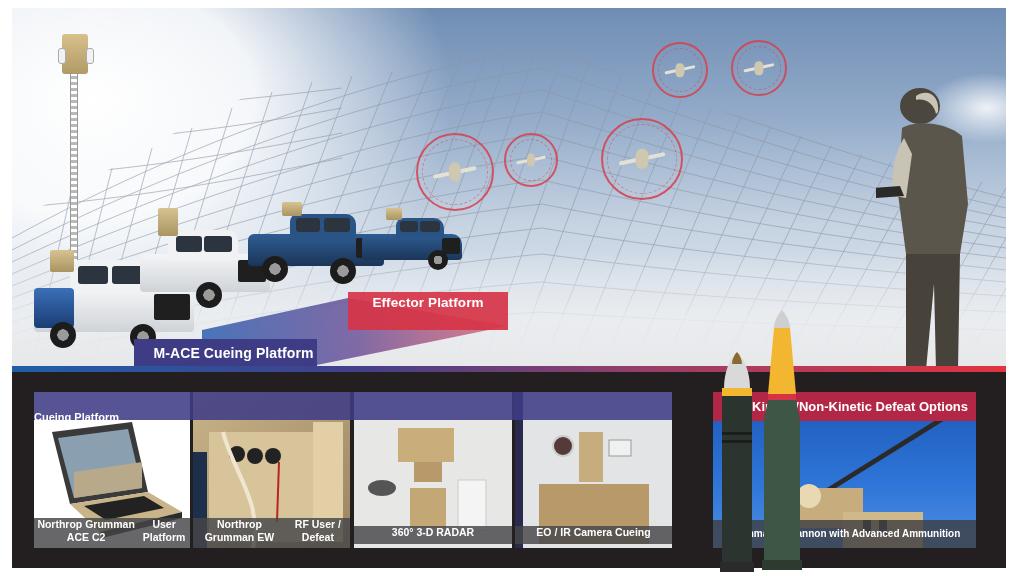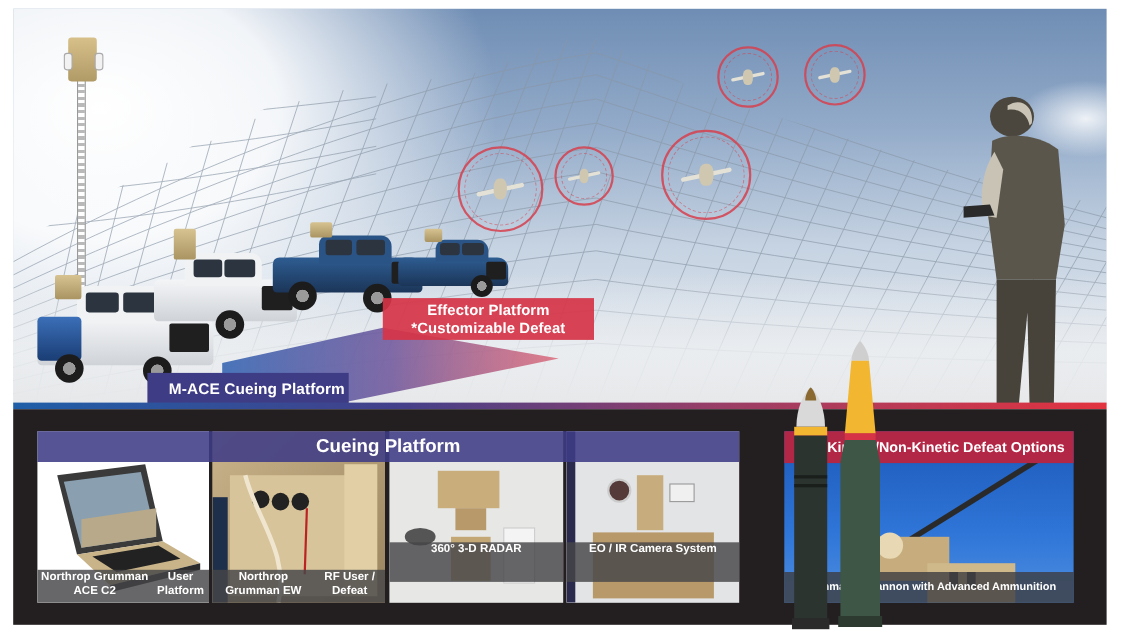--- a/index.html
+++ b/index.html
@@ -49,45 +49,45 @@
 
   
   .soldier { position: absolute; left: 876px; top: 84px; width: 110px; height: 290px; }
 
   
   .label {
     position: absolute; color: #ffffff; font-weight: bold; text-align: center;
     font-family: "Liberation Sans", sans-serif; letter-spacing: 0.1px;
   }
   .label-cueing { left: 134px; top: 339px; width: 183px; height: 28px; background: #3f3c86; font-size: 14px; line-height: 28px; padding-left: 16px; }
-  .label-effector { left: 348px; top: 271px; width: 192px; height: 38px; background: rgba(214,52,70,0.92); font-size: 13.5px; line-height: 17px; padding-top: 2px; }
+  .label-effector { left: 348px; top: 292px; width: 160px; height: 38px; background: rgba(214,52,70,0.92); font-size: 13.5px; line-height: 17px; padding-top: 2px; }
 
   
   .divider-bar { position: absolute; left: 12px; top: 366px; width: 994px; height: 6px;
     background: linear-gradient(90deg, #1f5fa8 0%, #43408a 35%, #9a3e66 65%, #e2333f 100%); }
 
   
   .panel { position: absolute; left: 12px; top: 372px; width: 994px; height: 196px; background: #231f20; }
 
   .tile { position: absolute; top: 392px; height: 156px; overflow: hidden; }
   .tile .photo { position: absolute; inset: 0; }
   .tile .caption {
     position: absolute; left: 0; bottom: 0; width: 100%; height: 30px;
     background: rgba(70,70,72,0.82); color: #ffffff; font-weight: bold;
     font-size: 10.5px; line-height: 12.5px; text-align: center;
     display: flex; flex-direction: row; justify-content: center;
   }
-  .tile .caption.single { height: 36px; bottom: 19px; background: rgba(70,70,72,0.82); }
+  .tile .caption.single { height: 18px; bottom: 4px; background: rgba(70,70,72,0.82); }
 
   .cueing-header {
     position: absolute; left: 34px; top: 392px; width: 638px; height: 28px;
     background: rgba(63,60,134,0.88); z-index: 3;
   }
-  .cueing-header-text { position: absolute; left: 34px; top: 392px; width: 638px; height: 28px;
-    color: #fff; font-weight: bold; font-size: 17px; line-height: 28px; text-align: center; z-index: 4; }
+  .cueing-header-text { position: absolute; left: 34px; top: 403px; width: 638px; height: 28px;
+    color: #fff; font-weight: bold; font-size: 11px; line-height: 28px; z-index: 4; }
 
   .kinetic-box { position: absolute; left: 713px; top: 392px; width: 263px; height: 156px; overflow: hidden;
     background: linear-gradient(180deg, #1c58b8 0%, #2f76d8 60%, #4f8ee0 100%); }
   .kinetic-header { position: absolute; left: 713px; top: 392px; width: 263px; height: 29px;
     background: #b32746; color: #fff; font-weight: bold; font-size: 13px; line-height: 29px; text-align: right; padding-right: 8px; z-index: 5; }
   .kinetic-caption { position: absolute; left: 713px; top: 520px; width: 263px; height: 28px;
     background: rgba(60,60,64,0.8); color: #fff; font-weight: bold; font-size: 10px; line-height: 28px; text-align: center; z-index: 5; }
 
   .shell { position: absolute; z-index: 6; }
 </style>
@@ -251,21 +251,20 @@
   <path d="M40,12 C52,4 64,12 62,28 L60,30 C58,20 50,14 40,16 Z" fill="#c9c4b6"></path>
   <path d="M26,44 C40,36 70,38 86,52 L92,120 L84,170 L30,170 L22,110 Z" fill="#5b564b"></path>
   <path d="M28,54 C18,70 14,90 18,112 L30,114 L36,70 Z" fill="#c8c3b5"></path>
   <path d="M-90,110 L24,102 L28,112 L-90,120 Z" fill="#2a2a2a"></path>
   <path d="M30,170 L84,170 L82,286 L60,286 L58,200 L50,286 L30,286 Z" fill="#47433a"></path>
 </svg>
 
 <div class="label label-cueing">M-ACE Cueing Platform</div>
 <div class="label label-effector">
   <div>Effector Platform</div>
-  <div>*Customizable Defeat</div>
 </div>
 
 <div class="divider-bar"></div>
 
 <div class="panel"></div>
 
 <div class="tile" style="left:34px; width:156px; background:#ffffff;">
   <svg class="photo" viewBox="0 0 156 156">
     <path d="M18,40 L98,30 L114,100 L36,112 Z" fill="#3a3a3a"></path>
     <path d="M24,46 L94,37 L108,96 L40,106 Z" fill="#8aa0b0"></path>
@@ -312,21 +311,21 @@
 
 <div class="tile" style="left:515px; width:157px; background:#e3e4e6;">
   <svg class="photo" viewBox="0 0 157 156">
     <rect x="64" y="40" width="24" height="50" fill="#c7ad7e"></rect>
     <circle cx="48" cy="54" r="10" fill="#553a3a" stroke="#ccc" stroke-width="2"></circle>
     <rect x="94" y="48" width="22" height="16" fill="#f0f0f0" stroke="#999"></rect>
     <rect x="24" y="92" width="110" height="60" fill="#b8996a"></rect>
     <rect x="0" y="0" width="8" height="156" fill="#2a2a4e"></rect>
   </svg>
   <div class="caption single">
-    <span>EO / IR Camera System</span>
+    <span>EO / IR Camera Cueing</span>
   </div>
 </div>
 
 <div class="cueing-header"></div>
 <div class="cueing-header-text">Cueing Platform</div>
 
 <div class="kinetic-box">
   <svg width="263" height="156" viewBox="0 0 263 156">
     <path d="M96,110 L250,14" stroke="#2a2a2a" stroke-width="5"></path>
     <path d="M236,22 L252,12" stroke="#c0303a" stroke-width="4"></path>

